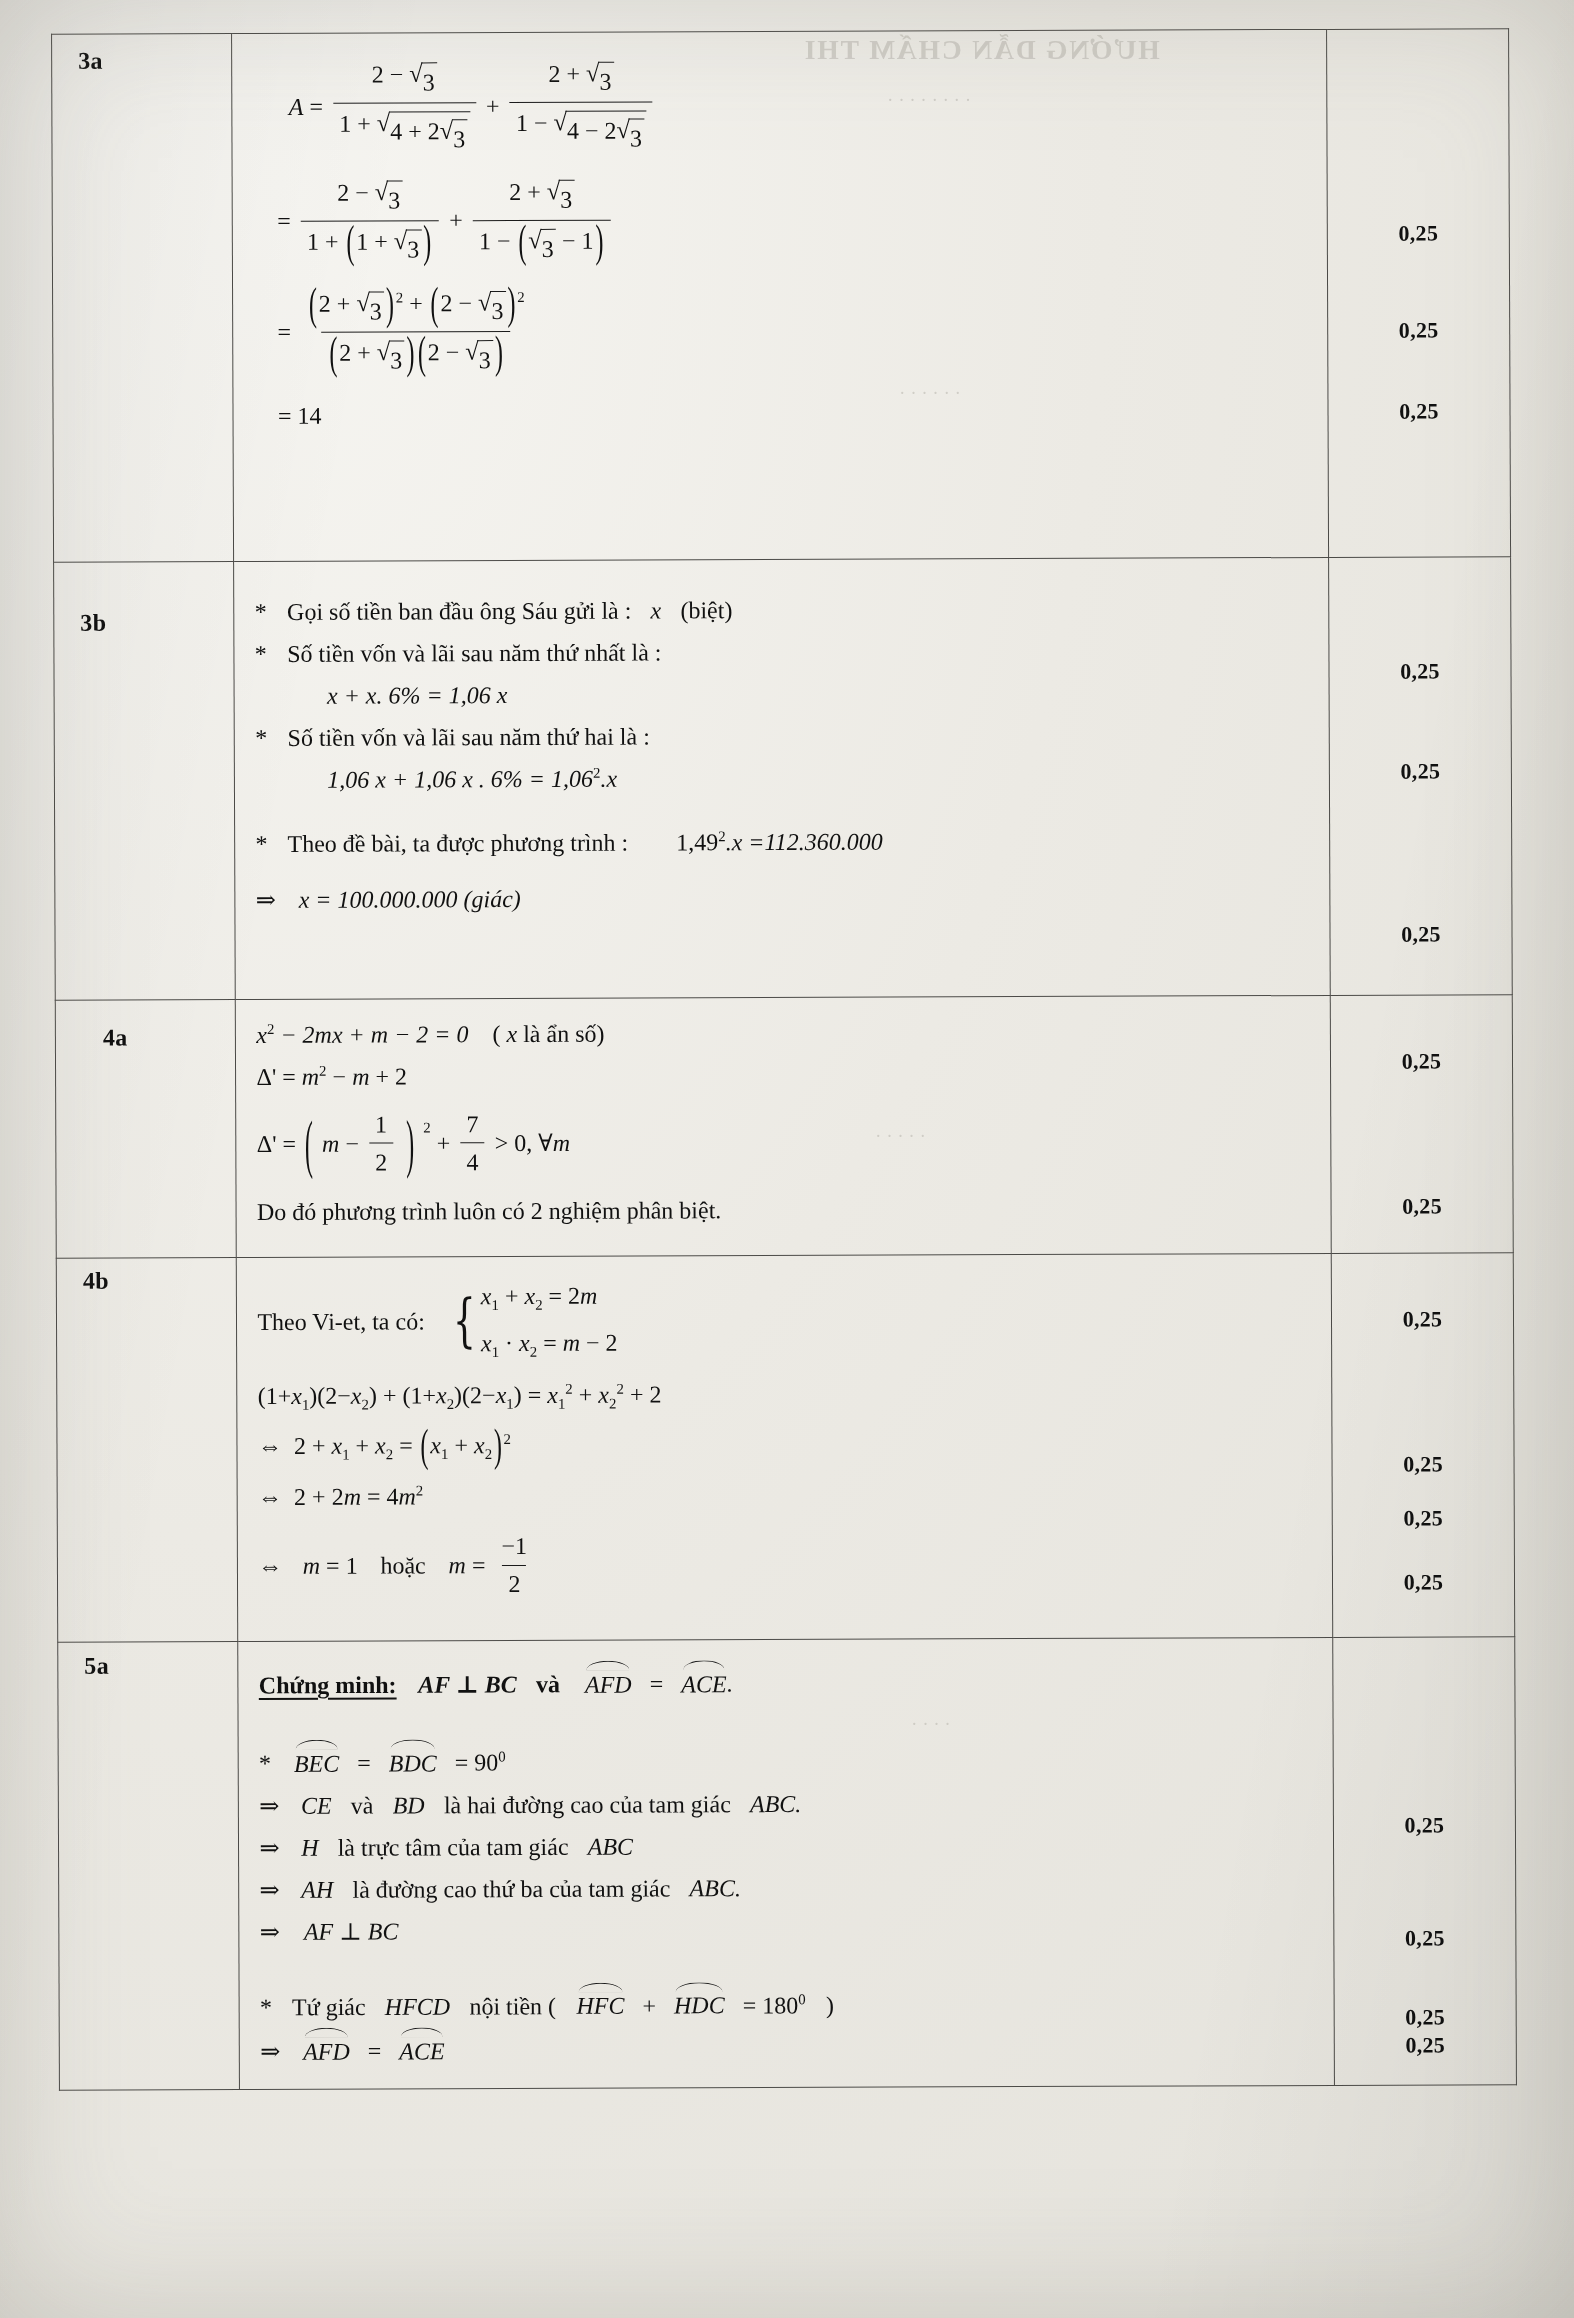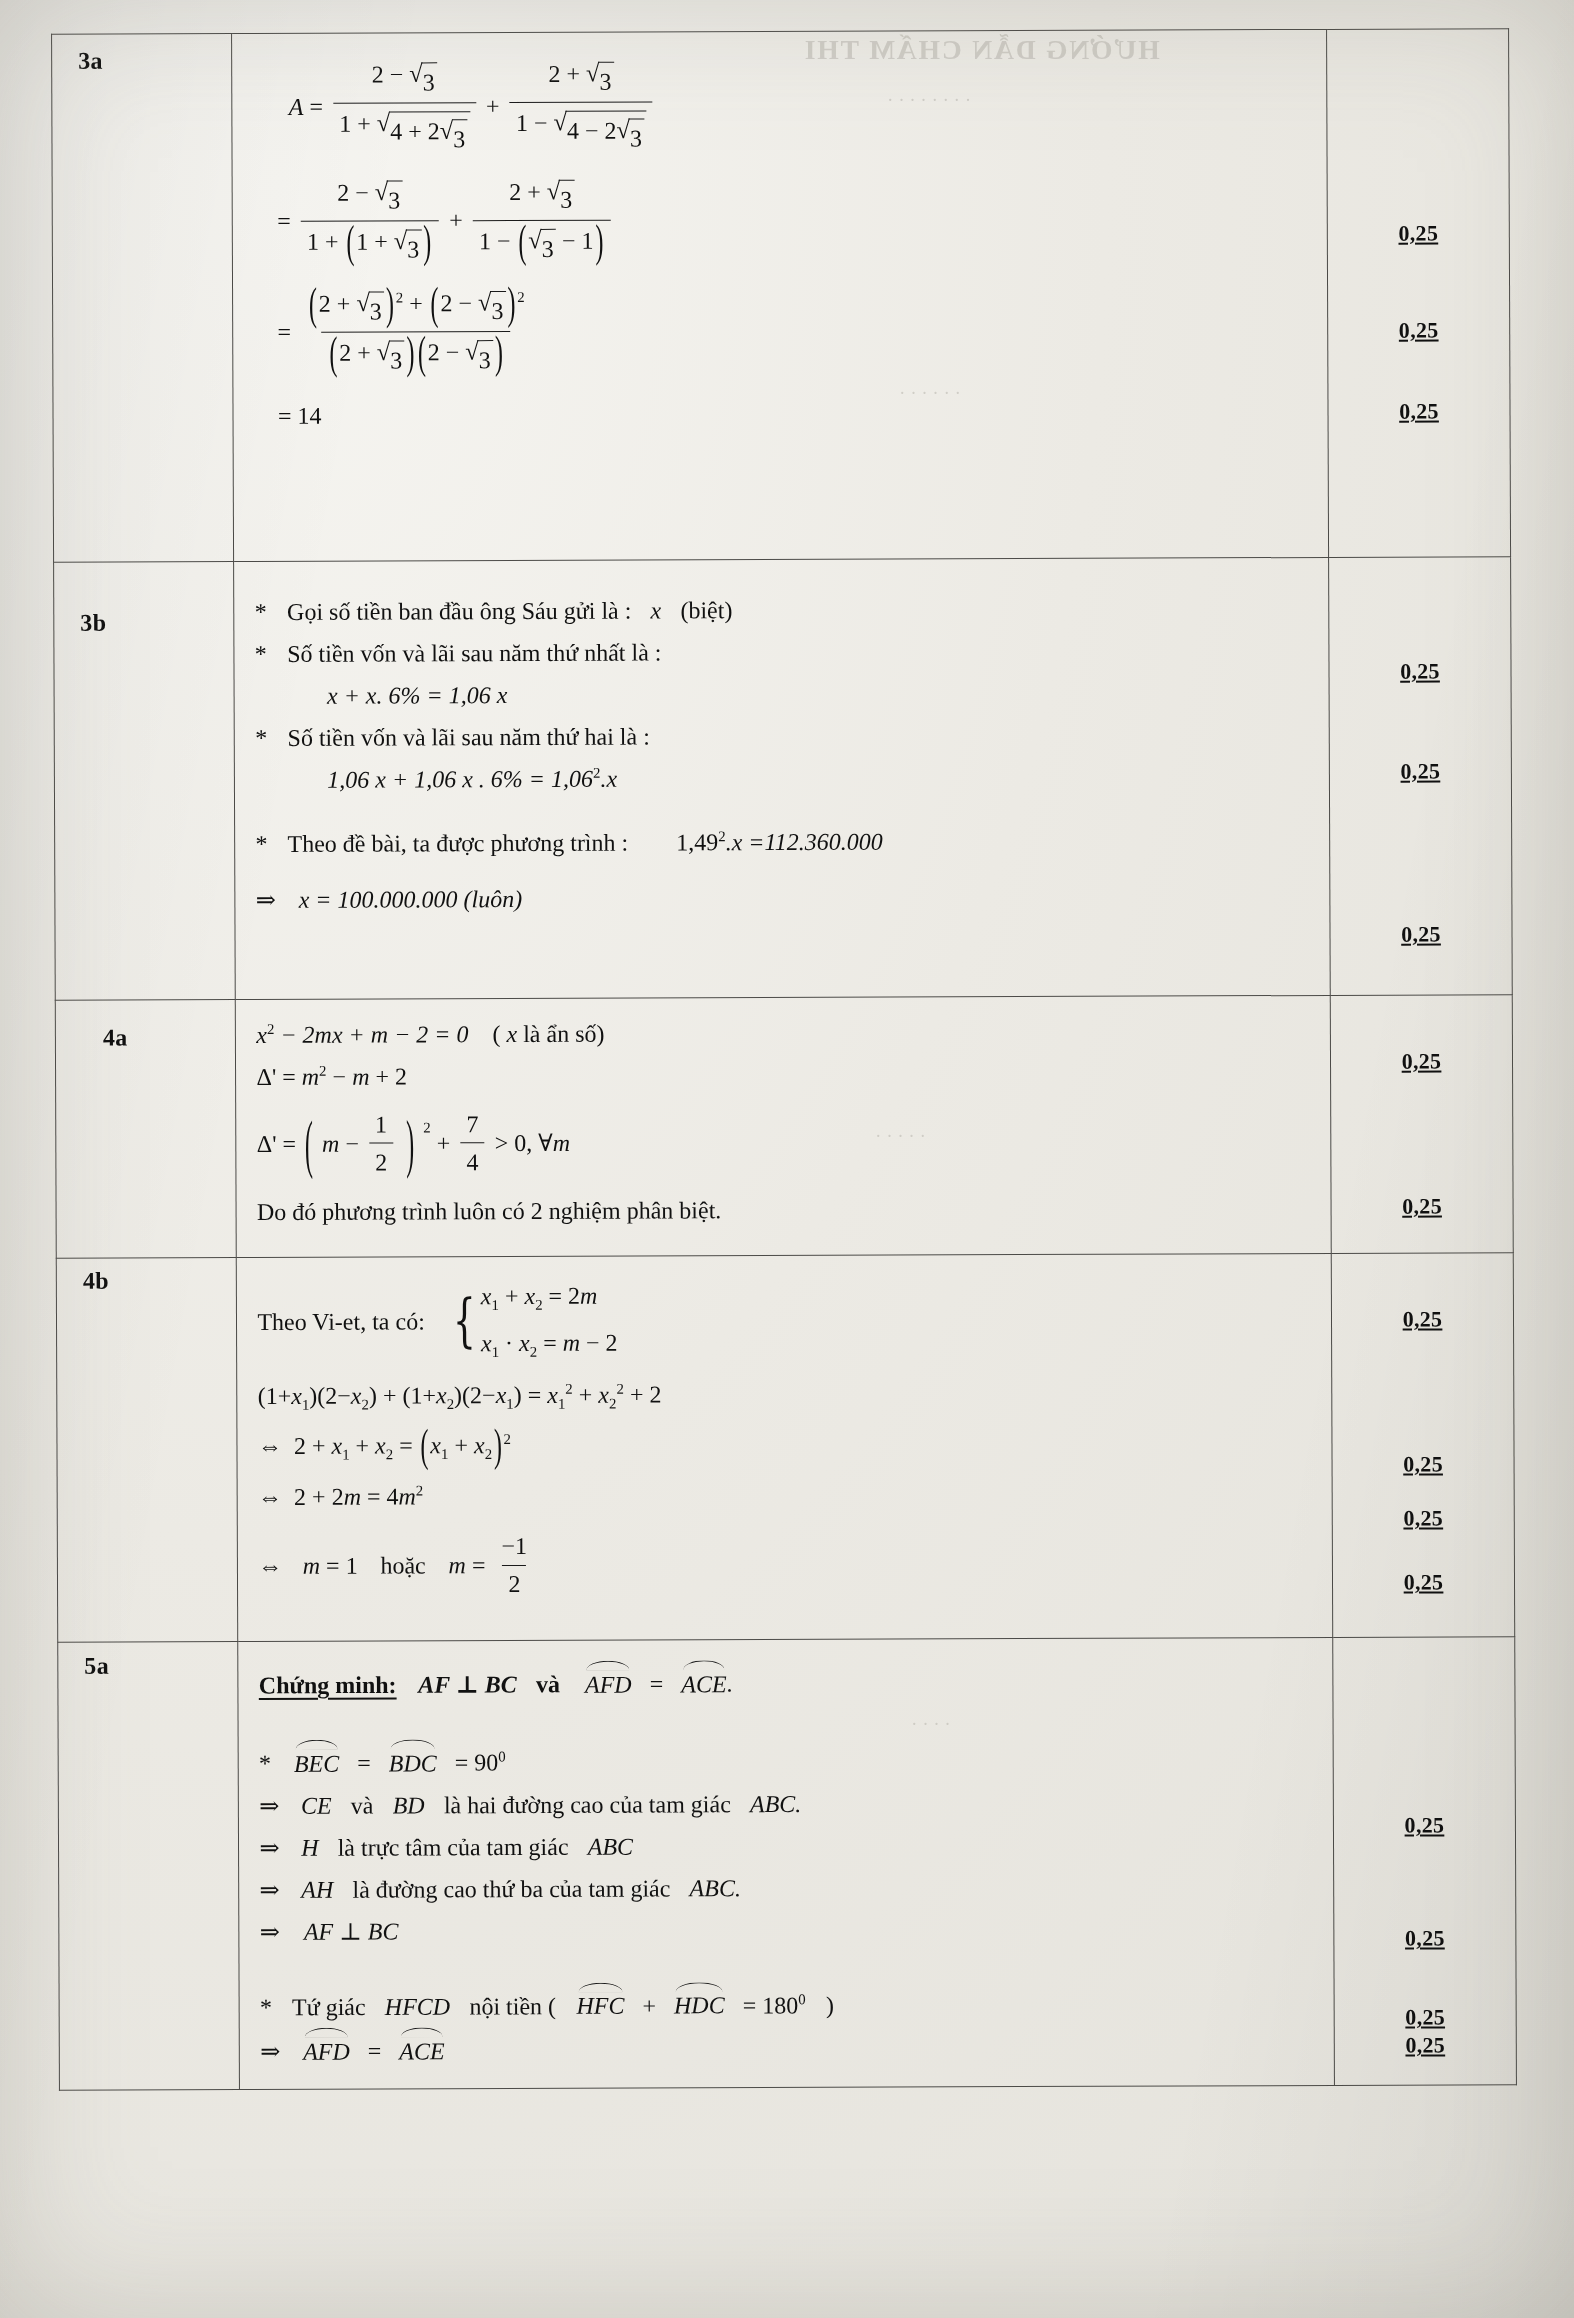--- a/index.html
+++ b/index.html
@@ -76,21 +76,20 @@
     line-height:1.5;
   }
   .score-cell{position:relative;}
   .score{
     position:absolute;
     left:0;right:0;
     text-align:center;
     font-weight:bold;
     font-size:22px;
     letter-spacing:0.3px;
-    text-decoration:underline;
   }
 
   
   .mi{font-style:italic;}
   .mup{font-style:normal;}
   .eq-line{display:flex;align-items:center;gap:6px;margin:2.4px 0;}
   .blk{margin:6px 0;}
 
   sup.e{font-size:.62em;vertical-align:super;font-style:normal;}
   sub.e{font-size:.62em;vertical-align:sub;font-style:normal;}
@@ -295,21 +294,21 @@
           <span>Theo đề bài, ta được phương trình :</span>
           <span class="sp2"></span>
           <span class="mup">1,49</span><sup class="e">2</sup><span class="mi">.x =112.360.000</span>
         </div>
 
         <div class="gap-s"></div>
 
         <div class="blk">
           <span>⇒</span>
           <span class="sp" style="width:10.8px;"></span>
-          <span class="mi">x = 100.000.000 (luôn)</span>
+          <span class="mi">x = 100.000.000 (giác)</span>
         </div>
         <div class="gap"></div>
       </div>
     </td>
     <td class="score-cell" style="height:437px;">
       <div class="score" style="top:101px;">0,25</div>
       <div class="score" style="top:201px;">0,25</div>
       <div class="score" style="top:364px;">0,25</div>
     </td>
   </tr>

